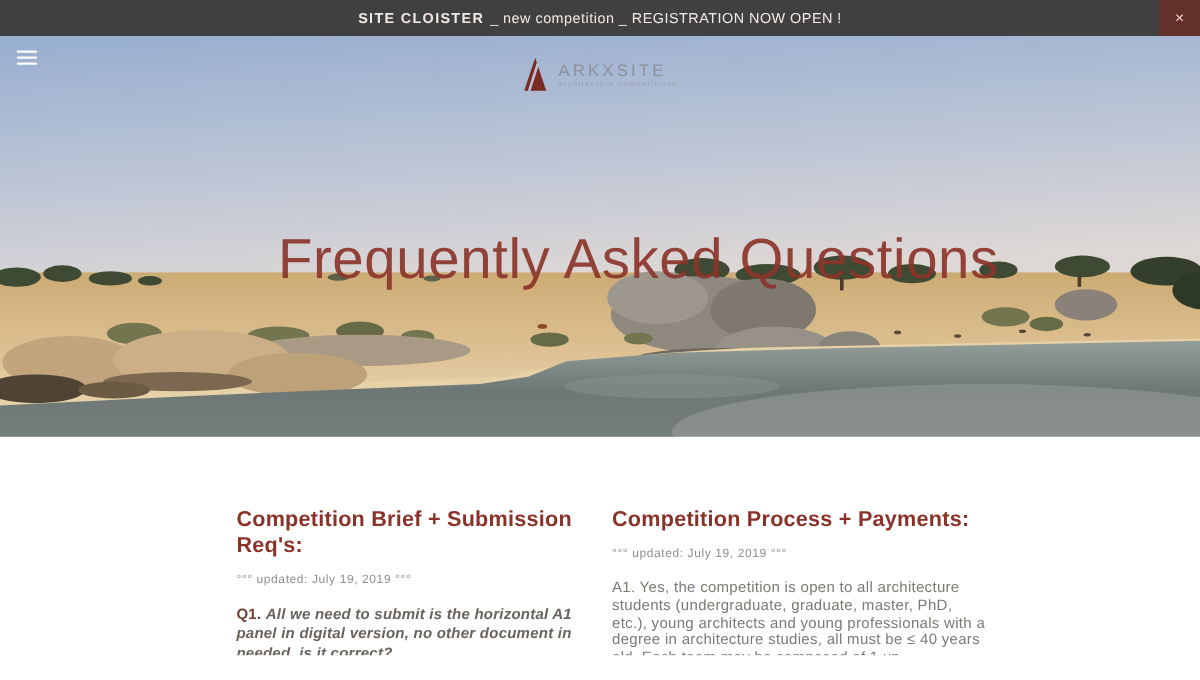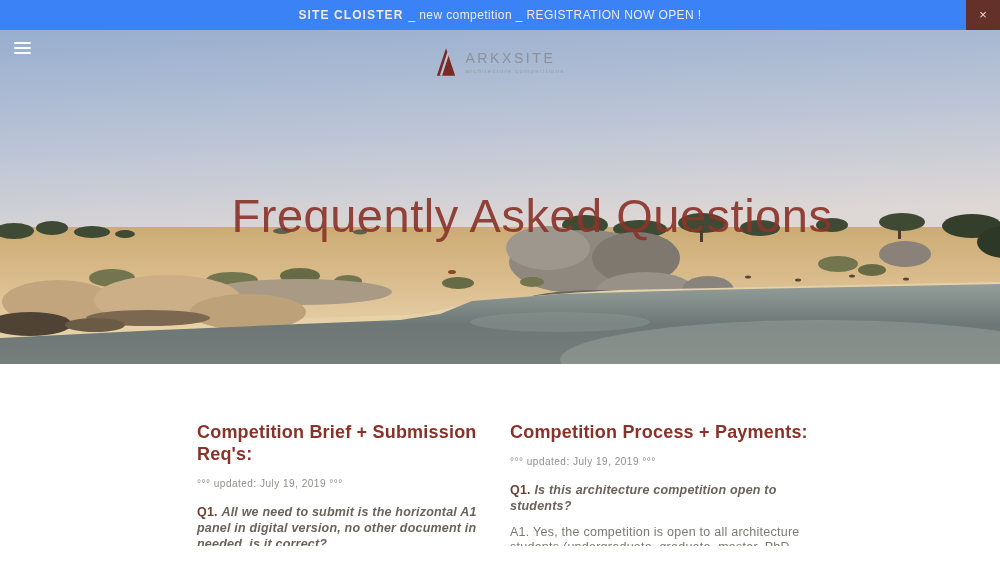--- a/index.html
+++ b/index.html
@@ -5,21 +5,21 @@
   html,body{margin:0;padding:0;}
   body{
     width:1000px;height:567px;overflow:hidden;position:relative;
     background:#ffffff;
     font-family:"Liberation Sans","DejaVu Sans",sans-serif;
   }
 
   
   .announcement{
     position:absolute;top:0;left:0;width:1000px;height:30px;
-    background:#3b82f6;color:#f2e9e4;
+    background:#404040;color:#f2e9e4;
     display:flex;align-items:center;justify-content:center;
     font-size:12px;letter-spacing:.4px;
   }
   .announcement .brand{font-weight:bold;letter-spacing:1.1px;margin-right:5px;}
   .close-btn{
     position:absolute;right:0;top:0;width:34px;height:30px;
     background:#63302a;border:none;cursor:pointer;
     color:#f3d9d2;font-size:13px;line-height:30px;text-align:center;
     font-family:inherit;padding:0;
   }
@@ -219,20 +219,16 @@
       <p class="question">
         <span class="q-label">Q1.</span>
         <span class="q-text">All we need to submit is the horizontal A1 panel in digital version, no other document in needed, is it correct?</span>
       </p>
 
     </div>
 
     <div class="col">
       <h2>Competition Process + Payments:</h2>
       <p class="updated">°°° updated: July 19, 2019 °°°</p>
-      <p class="question">
-        <span class="q-label">Q1.</span>
-        <span class="q-text">Is this architecture competition open to students?</span>
-      </p>
       <p class="answer">A1. Yes, the competition is open to all architecture students (undergraduate, graduate, master, PhD, etc.), young architects and young professionals with a degree in architecture studies, all must be ≤ 40 years old. Each team may be composed of 1 up</p>
     </div>
   </div>
 </div>
 
 </body></html>

